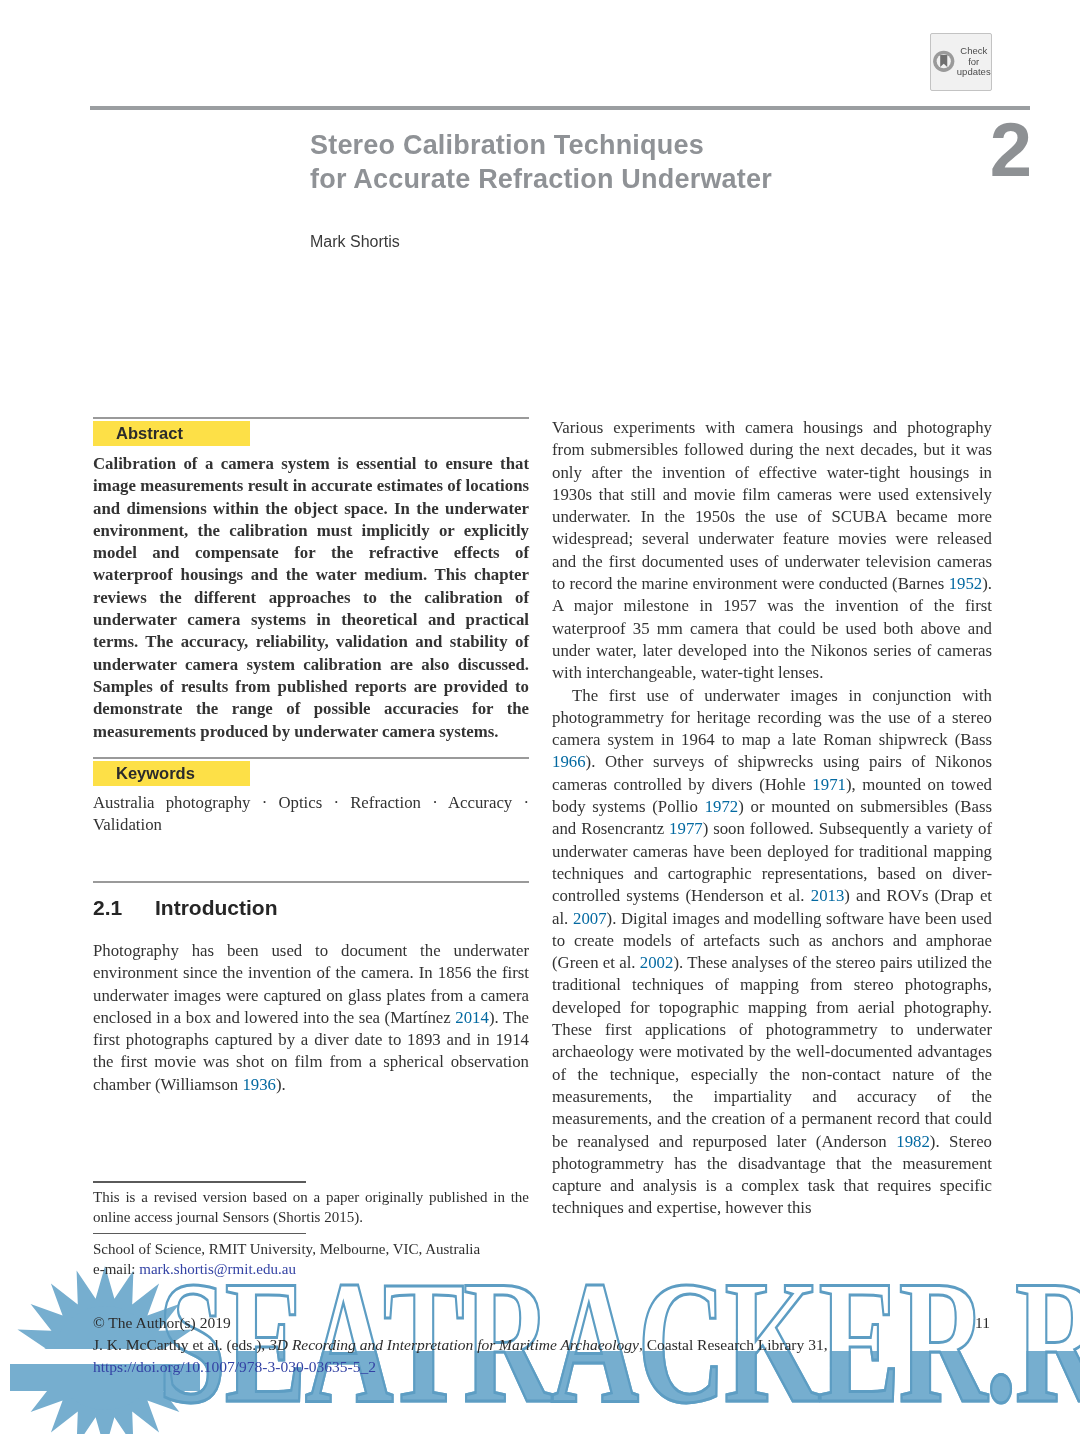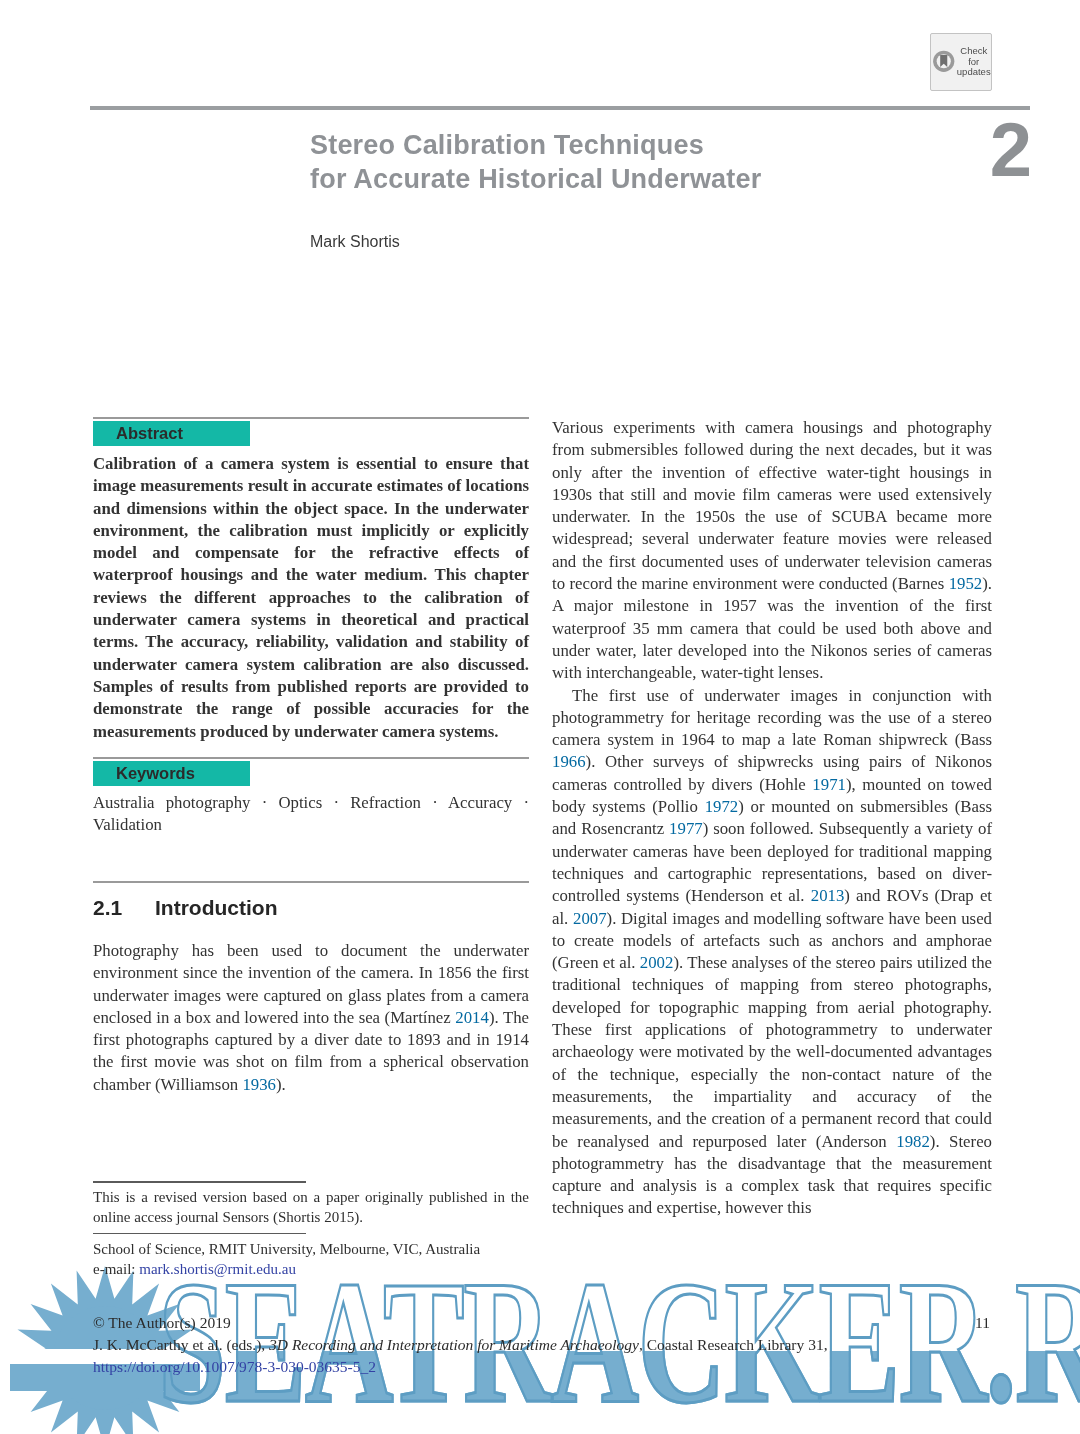--- a/index.html
+++ b/index.html
@@ -17,21 +17,21 @@
          font-weight:700;font-size:27px;line-height:34px;color:#8f9296;letter-spacing:.2px;}
   .chapter-num{position:absolute;right:48px;top:112px;font-family:"Liberation Sans",sans-serif;
                font-weight:700;font-size:76px;line-height:76px;color:#8e9194;}
   .author{position:absolute;left:310px;top:233px;font-family:"Liberation Sans",sans-serif;
           font-size:16px;color:#3a3a3a;}
 
   
   .colL{position:absolute;left:93px;width:436px;}
   .colR{position:absolute;left:552px;top:417px;width:440px;}
   .rule{height:2px;background:#9a9a9a;}
-  .label-box{margin-top:2px;width:134px;background:#14b8a6;padding:3px 0 3px 23px;
+  .label-box{margin-top:2px;width:134px;background:#fde047;padding:3px 0 3px 23px;
              font-family:"Liberation Sans",sans-serif;font-weight:700;font-size:16.5px;color:#2b2b2b;}
   p.body{margin:0;font-size:16.8px;line-height:22.3px;text-align:justify;color:#333;hyphens:auto;}
   .abstract p.body{margin-top:7px;font-weight:bold;}
   .keywords p.body{margin-top:6px;}
   .cite{color:#0369a1;cursor:pointer;}
   .italic{font-style:italic;text-align:center;}
   .indent{text-indent:20px;}
   .colR p.body + p.body{margin-top:0;}
 
   
@@ -84,21 +84,21 @@
       <path d="M13 8 h10 v17 l-5 -4.5 l-5 4.5 z" fill="#6f6f6f"></path>
     </svg>
     <div class="badge-text">
       <div>Check for</div>
       <div>updates</div>
     </div>
   </div>
 
   <div class="top-rule"></div>
 
-  <h1 class="title"><span>Stereo Calibration Techniques</span><br><span>for Accurate Historical Underwater</span></h1>
+  <h1 class="title"><span>Stereo Calibration Techniques</span><br><span>for Accurate Refraction Underwater</span></h1>
 
   <div class="chapter-num">2</div>
   <div class="author">Mark Shortis</div>
 
   <section class="colL abstract z2" style="top:417px;">
     <div class="rule"></div>
     <div class="label-box">Abstract</div>
     <p class="body">Calibration of a camera system is essential to ensure that image measurements result in accurate estimates of locations and dimensions within the object space. In the underwater environment, the calibration must implicitly or explicitly model and compensate for the refractive effects of waterproof housings and the water medium. This chapter reviews the different approaches to the calibration of underwater camera systems in theoretical and practical terms. The accuracy, reliability, validation and stability of underwater camera system calibration are also discussed. Samples of results from published reports are provided to demonstrate the range of possible accuracies for the measurements produced by underwater camera systems.</p>
   </section>
 

